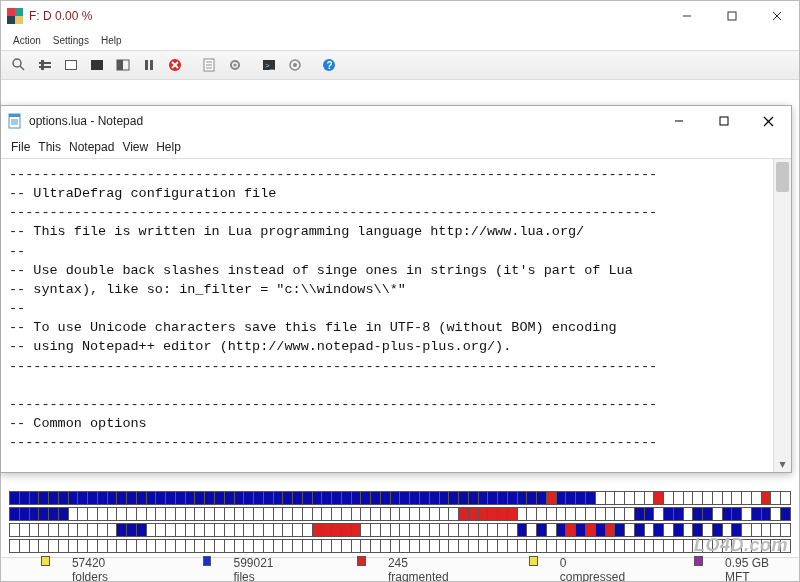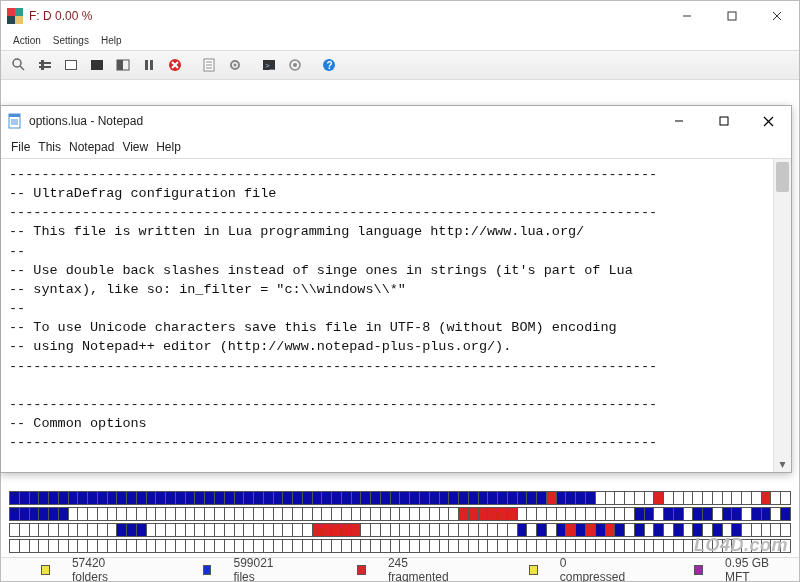--- a/index.html
+++ b/index.html
@@ -16,21 +16,21 @@
   .toolbar { display: flex; align-items: center; gap: 2px; padding: 3px 6px; background: linear-gradient(#f7f7f7,#ececec); border-top: 1px solid #dcdcdc; border-bottom: 1px solid #dcdcdc; height: 30px; }
   .toolbar .tbtn { width: 24px; height: 22px; display: flex; align-items: center; justify-content: center; border: 1px solid transparent; border-radius: 2px; }
   .toolbar .sep { width: 6px; }
   .cluster-area { flex: 0 0 auto; padding: 4px 8px; display: flex; flex-direction: column; gap: 2px; }
   .cluster-row { height: 14px; display: grid; grid-template-columns: repeat(80, 1fr); gap: 1px; background:#555; padding:1px; }
   .cluster-row div { background:#fff; }
   .cluster-row .blue { background:#0a0aa8; }
   .cluster-row .red { background:#d22; }
   .filler { flex: 1; }
   .statusbar { height: 24px; padding: 0 12px; display: flex; align-items: center; gap: 40px; border-top: 1px solid #ddd; background:#fbfbfb; font-size: 12px; color:#444; }
-  .statusbar .stat { display: flex; align-items: center; gap: 22px; padding-left: 28px; }
+  .statusbar .stat { display: flex; align-items: flex-start; gap: 22px; padding-left: 28px; }
   .swatch { width: 10px; height: 10px; border:1px solid #555; }
 
   
   .notepad-window { position: absolute; left: 0; top: 105px; width: 792px; height: 368px; background:#fff; border:1px solid #aaa; box-shadow: 0 2px 8px rgba(0,0,0,.25); display:flex; flex-direction:column; }
   .np-titlebar { display: flex; align-items: center; height: 30px; padding-left: 6px; background: #fff; }
   .np-titlebar .np-icon { width: 16px; height: 16px; margin-right: 6px; }
   .np-titlebar .np-title { font-size: 12px; color: #222; }
   .np-titlebar .spacer { flex:1; }
   .np-menubar { display:flex; gap: 4px; padding: 4px 8px; font-size: 12px; }
   .np-menubar span { padding: 0 2px; cursor: default; }

